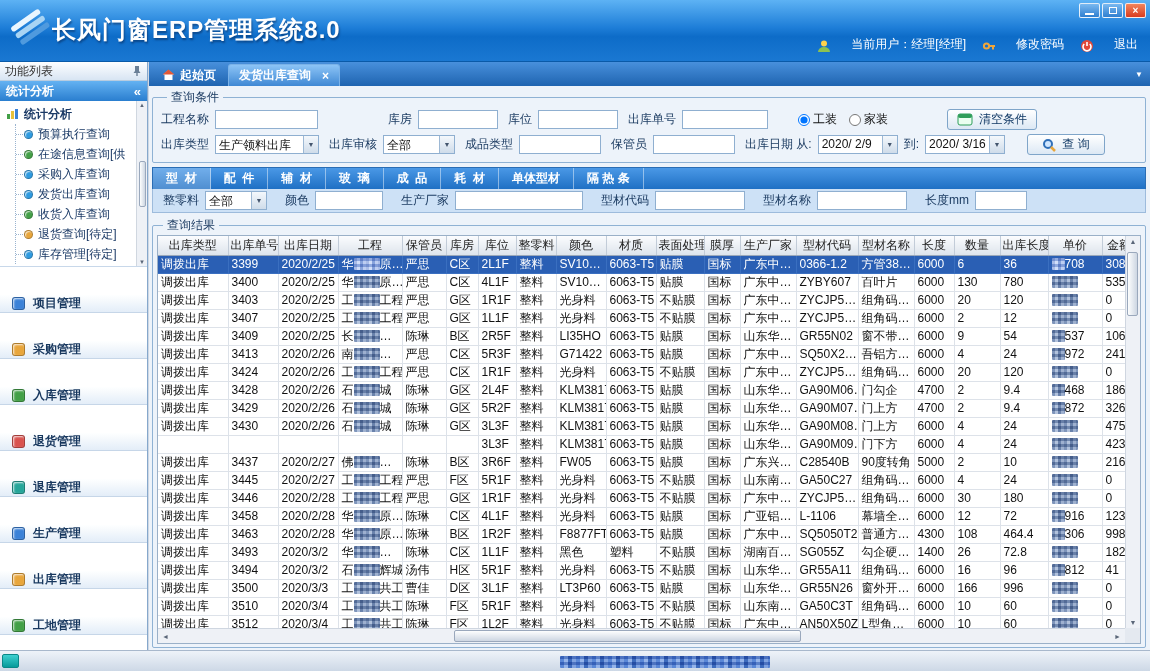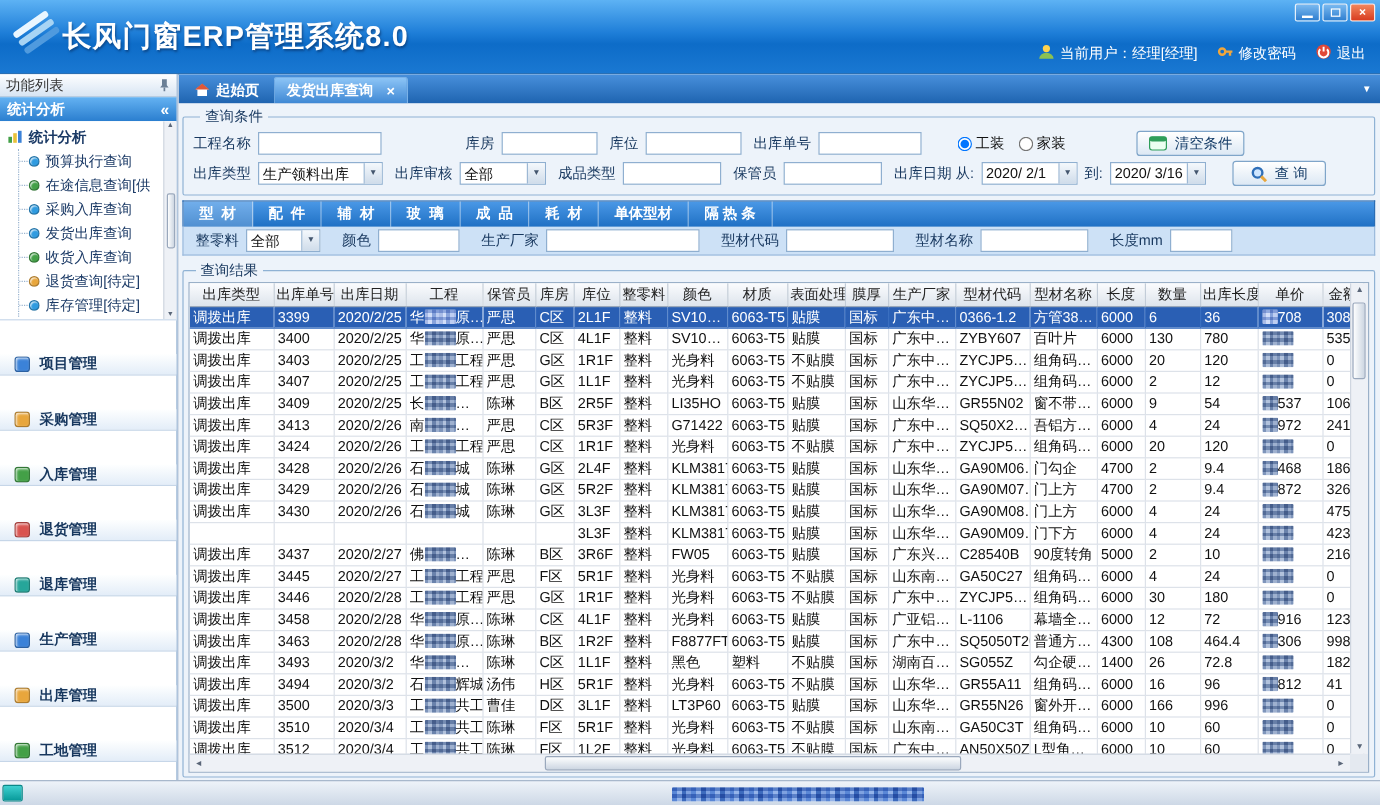--- a/index.html
+++ b/index.html
@@ -12,21 +12,21 @@
 .brand{position:absolute;left:10px;top:9px;display:flex;align-items:center;gap:0;}
 .app-title{color:#fff;font-size:24px;font-weight:bold;letter-spacing:1px;text-shadow:1px 2px 2px rgba(8,40,88,.55);}
 .win-controls{position:absolute;top:3px;right:4px;display:flex;gap:2px;}
 .win-btn{width:21px;height:15px;border:1px solid rgba(255,255,255,.85);border-radius:2px;
  background:linear-gradient(#7ab9f0,#2f7fd0);color:#fff;font-size:10px;font-weight:bold;
  display:flex;align-items:center;justify-content:center;line-height:1;}
 .win-btn.close{background:linear-gradient(#f2855c,#d83c20);}
 .minbar{width:9px;height:2px;background:#fff;margin-top:6px;}
 .maxbox{width:8px;height:7px;border:1px solid #fff;}
 .userbar{position:absolute;right:12px;bottom:8px;display:flex;align-items:center;gap:16px;color:#fff;}
-.userbar .item{display:flex;align-items:flex-start;gap:4px;}
+.userbar .item{display:flex;align-items:flex-end;gap:20px;}
 
 .sidebar{position:absolute;top:62px;left:0;width:148px;bottom:21px;background:#fff;
  border-right:1px solid #86a8cc;display:flex;flex-direction:column;}
 .panel-title{height:19px;background:linear-gradient(#fdfeff,#d8e5f3);border-bottom:1px solid #b8cce0;
  color:#333;display:flex;align-items:center;justify-content:space-between;padding:0 5px;flex:none;}
 .group-title{height:20px;background:linear-gradient(#64b2f2,#2a7ecf);color:#fff;font-weight:bold;
  display:flex;align-items:center;justify-content:space-between;padding:0 6px;flex:none;}
 .group-title .chev{font-size:13px;font-weight:bold;}
 .tree{position:relative;height:166px;flex:none;border-bottom:1px solid #c8d8ea;padding:3px 12px 0 6px;overflow:hidden;background:#fff;}
 .tree-root{display:flex;align-items:center;gap:5px;font-weight:bold;color:#1b3a66;height:20px;}
@@ -348,21 +348,21 @@
           <span class="combo ml6" style="width:72px">
             <span class="txt">全部</span>
             <span class="cbtn">▼</span>
           </span>
           <label class="ml10">成品类型</label>
           <input class="box ml6" style="width: 82px;">
           <label class="ml10">保管员</label>
           <input class="box ml6" style="width: 82px;">
           <label class="ml10">出库日期 从:</label>
           <span class="combo ml6" style="width:80px">
-            <span class="txt">2020/ 2/1</span>
+            <span class="txt">2020/ 2/9</span>
             <span class="cbtn">▼</span>
           </span>
           <label class="ml6">到:</label>
           <span class="combo ml6" style="width:80px">
             <span class="txt">2020/ 3/16</span>
             <span class="cbtn">▼</span>
           </span>
           <button class="btn-std" style="margin-right:32px;margin-left:auto;width:78px;justify-content:center">
             <svg width="14" height="14">
                 <circle cx="6" cy="6" r="4" fill="#cfe6ff" stroke="#2f6fb8" stroke-width="2"></circle>

